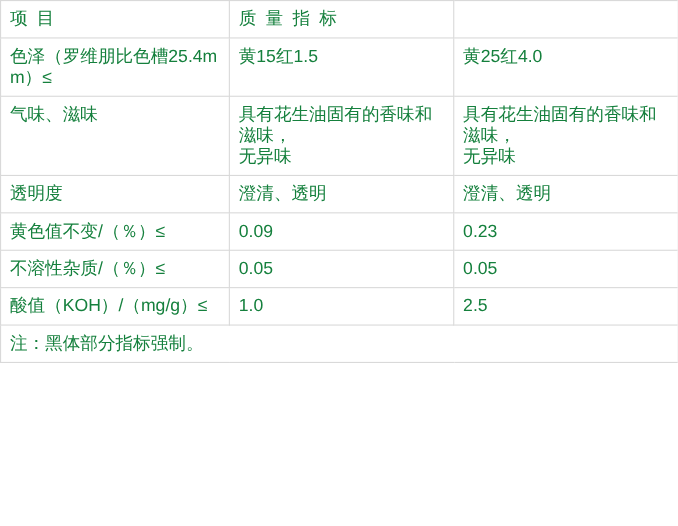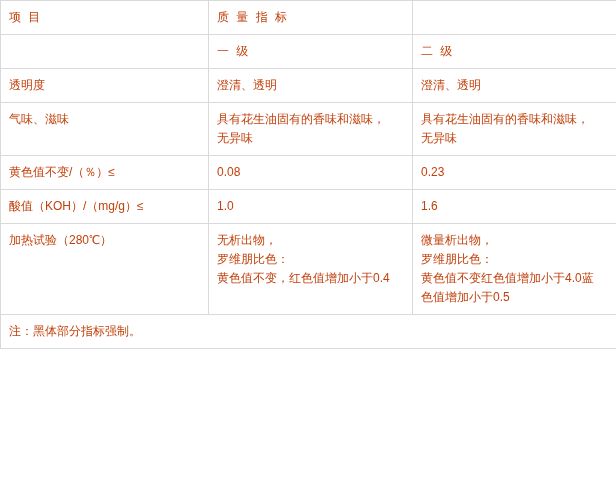--- a/index.html
+++ b/index.html
@@ -16,23 +16,23 @@
   }
   #spec-table {
     border-collapse: collapse;
     width: 616px;
     table-layout: fixed;
   }
   #spec-table td {
     border: 1px solid #d9d9d9;
     vertical-align: top;
     padding: 7px 8px 7px 8px;
-    font-size: 12px;
+    font-size: 16px;
     line-height: 19px;
-    color: #c2410c;
+    color: #15803d;
     word-break: break-all;
   }
   .col-item { width: 208px; }
   .col-grade { width: 204px; }
   .cell-line { display: block; }
   .head-spread {
     letter-spacing: 2px;
   }
 </style>
 </head>
@@ -47,89 +47,84 @@
   <tbody>
     <tr>
       <td>
         <span class="head-spread">项 目</span>
       </td>
       <td>
         <span class="head-spread">质 量 指 标</span>
       </td>
       <td>&nbsp;</td>
     </tr>
+
     <tr>
-      <td>&nbsp;</td>
+      <td><span>色泽（罗维朋比色槽25.4mm）≤</span></td>
       <td>
-        <span class="head-spread">一 级</span>
+        <span class="cell-line">黄15红1.5</span>
       </td>
       <td>
-        <span class="head-spread">二 级</span>
-      </td>
-    </tr>
-
-
-    <tr>
-      <td><span>透明度</span></td>
-      <td>
-        <span class="cell-line">澄清、透明</span>
-      </td>
-      <td>
-        <span class="cell-line">澄清、透明</span>
+        <span class="cell-line">黄25红4.0</span>
       </td>
     </tr>
 
     <tr>
       <td><span>气味、滋味</span></td>
       <td>
         <span class="cell-line">具有花生油固有的香味和滋味，</span>
         <span class="cell-line">无异味</span>
       </td>
       <td>
         <span class="cell-line">具有花生油固有的香味和滋味，</span>
         <span class="cell-line">无异味</span>
       </td>
     </tr>
 
     <tr>
+      <td><span>透明度</span></td>
+      <td>
+        <span class="cell-line">澄清、透明</span>
+      </td>
+      <td>
+        <span class="cell-line">澄清、透明</span>
+      </td>
+    </tr>
+
+    <tr>
       <td><span>黄色值不变/（％）≤</span></td>
       <td>
-        <span class="cell-line">0.08</span>
+        <span class="cell-line">0.09</span>
       </td>
       <td>
         <span class="cell-line">0.23</span>
       </td>
     </tr>
 
+    <tr>
+      <td><span>不溶性杂质/（％）≤</span></td>
+      <td>
+        <span class="cell-line">0.05</span>
+      </td>
+      <td>
+        <span class="cell-line">0.05</span>
+      </td>
+    </tr>
 
     <tr>
       <td><span>酸值（KOH）/（mg/g）≤</span></td>
       <td>
         <span class="cell-line">1.0</span>
       </td>
       <td>
-        <span class="cell-line">1.6</span>
+        <span class="cell-line">2.5</span>
       </td>
     </tr>
 
 
 
-    <tr>
-      <td><span>加热试验（280℃）</span></td>
-      <td>
-        <span class="cell-line">无析出物，</span>
-        <span class="cell-line">罗维朋比色：</span>
-        <span class="cell-line">黄色值不变，红色值增加小于0.4</span>
-      </td>
-      <td>
-        <span class="cell-line">微量析出物，</span>
-        <span class="cell-line">罗维朋比色：</span>
-        <span class="cell-line">黄色值不变红色值增加小于4.0蓝</span>
-        <span class="cell-line">色值增加小于0.5</span>
-      </td>
-    </tr>
 
     <tr>
       <td colspan="3">注：黑体部分指标强制。</td>
     </tr>
 
   </tbody>
 </table>
 
 </body></html>

